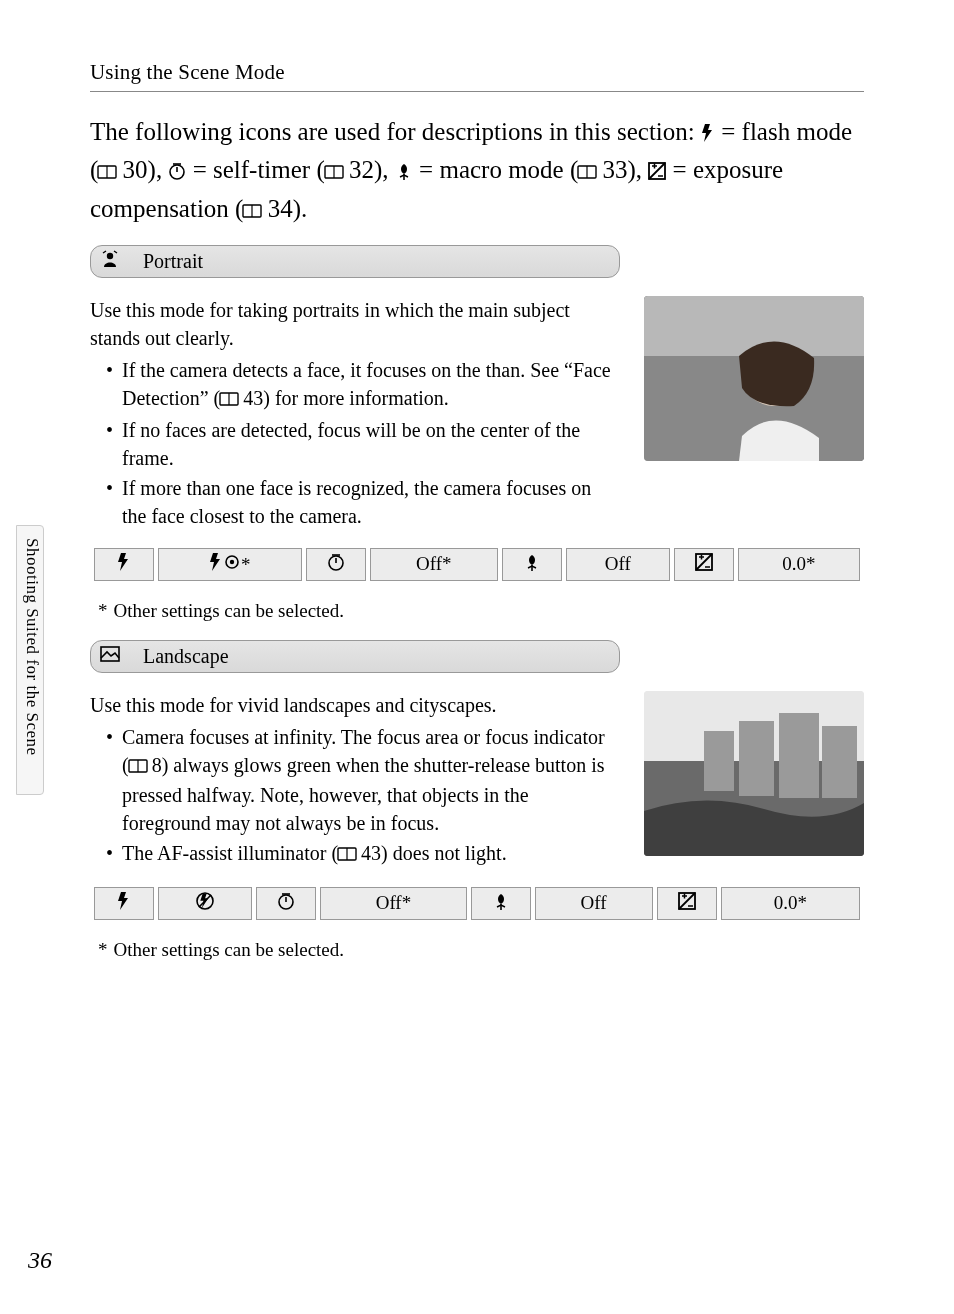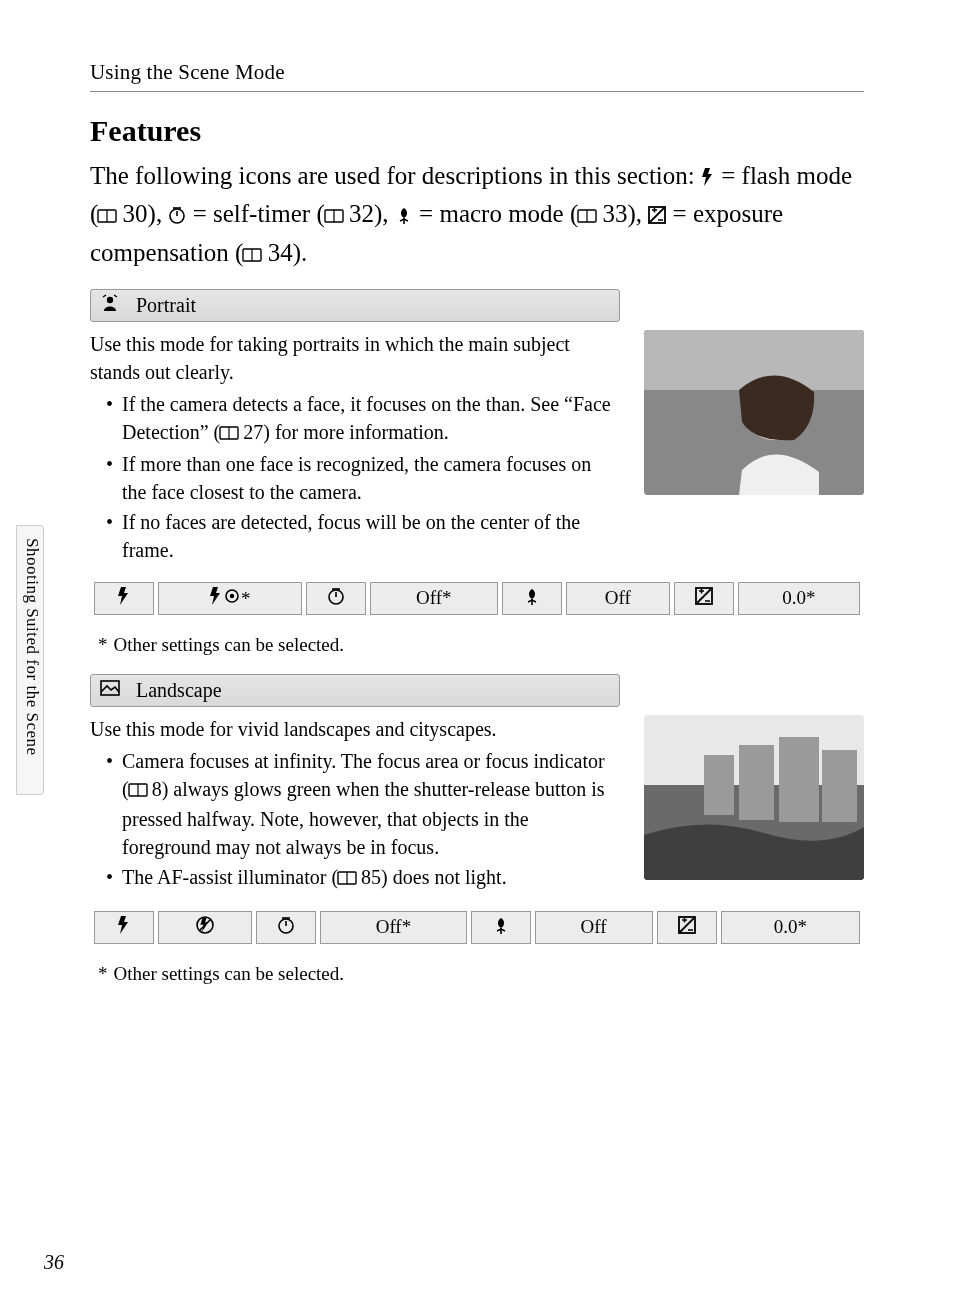--- a/index.html
+++ b/index.html
@@ -6,27 +6,27 @@
   html, body { width: 954px; height: 1314px; background: #fff; font-family: Georgia, 'Times New Roman', serif; color: #000; }
   .page { position: relative; width: 954px; height: 1314px; padding: 60px 90px 30px 90px; }
   .header-line { font-size: 21px; font-weight: 400; margin-bottom: 6px; letter-spacing: 0.2px; }
   .header-rule { border: none; border-bottom: 1px solid #888; margin-bottom: 22px; }
   .title { font-size: 30px; font-weight: 700; margin-bottom: 10px; }
   .intro { font-size: 25px; line-height: 1.45; margin-bottom: 16px; }
   .intro .icon, .bullets .icon, .bar-icon { display:inline-block; vertical-align: -2px; }
   .section-bar {
     background: linear-gradient(#e5e5e5,#d9d9d9);
     border: 1px solid #999;
-    border-radius: 3px;
+    border-radius: 12px;
     width: 530px;
     padding: 4px 10px;
     font-size: 20px;
     font-weight: 400;
-    display:flex; align-items:center; gap:17px;
-    margin-bottom: 8px;
+    display:flex; align-items:center; gap:24px;
+    margin-bottom: 18px;
   }
   .content-row { display:flex; gap:32px; align-items:flex-start; margin-bottom:10px; }
   .content-text { flex:1; font-size:20px; line-height:1.4; }
   .content-text .lead { margin-bottom:4px; }
   .bullets { list-style:none; padding-left:18px; }
   .bullets li { position:relative; padding-left:14px; margin-bottom:2px; }
   .bullets li::before { content:"•"; position:absolute; left:-2px; top:0; font-size:20px; }
   .sample-img {
     width:220px; height:165px; background:#777;
     border-radius:4px; overflow:hidden; flex-shrink:0;
@@ -53,22 +53,22 @@
     font-size:17px; letter-spacing:0.5px;
     padding:8px 2px;
   }
   .side-tab-box {
     position:absolute; left:16px; top:525px;
     width:28px; height:270px;
     background:#f6f6f6; border:1px solid #ccc;
     border-top-right-radius:4px; border-bottom-right-radius:4px;
   }
   .page-num {
-    position:absolute; left:44px; bottom:40px;
-    font-style:italic; font-size:20px;
+    position:absolute; left:28px; bottom:40px;
+    font-style:italic; font-size:24px;
   }
   .gap { height:18px; }
   svg { overflow:visible; }
 </style>
 </head>
 <body>
 
 <svg width="0" height="0" style="position:absolute">
   <defs>
     <g id="i-flash">
@@ -113,21 +113,20 @@
         <path d="M3 15 L15 3" stroke="#000" stroke-width="1.6"></path>
       </g>
   </defs>
 </svg>
 
 <div class="page">
 
   <div class="header-line">Using the Scene Mode</div>
   <hr class="header-rule">
 
-  <h1 class="title">Features</h1>
 
   <p class="intro">
     <span>The following icons are used for descriptions in this section: </span>
     <span class="icon"><svg width="14" height="18">
           <use href="#i-flash"></use>
         </svg></span>
     <span> = flash mode (</span><span class="icon"><svg width="18" height="16">
           <use href="#i-book"></use>
         </svg></span><span> 30), </span>
     <span class="icon"><svg width="18" height="18">
@@ -157,24 +156,24 @@
     <span>Portrait</span>
   </div>
 
   <div class="content-row">
     <div class="content-text">
       <p class="lead">Use this mode for taking portraits in which the main subject stands out clearly.</p>
       <ul class="bullets">
         <li>
           <span>If the camera detects a face, it focuses on the than. See “Face Detection” (</span><span class="icon"><svg width="18" height="16">
                 <use href="#i-book"></use>
-              </svg></span><span> 27) for more information.</span>
+              </svg></span><span> 43) for more information.</span>
         </li>
+        <li>If no faces are detected, focus will be on the center of the frame.</li>
         <li>If more than one face is recognized, the camera focuses on the face closest to the camera.</li>
-        <li>If no faces are detected, focus will be on the center of the frame.</li>
       </ul>
     </div>
     <div class="sample-img portrait">
       <svg width="220" height="165">
         <rect width="220" height="165" fill="#888"></rect>
         <rect x="0" y="0" width="220" height="60" fill="#b8b8b8"></rect>
         <circle cx="130" cy="78" r="32" fill="#d8c8b8"></circle>
         <path d="M95 60 Q130 30 170 62 Q172 95 150 110 Q110 112 98 92 Z" fill="#3a2a20"></path>
         <path d="M98 140 Q130 108 175 142 L175 165 L95 165 Z" fill="#efefef"></path>
       </svg>
@@ -225,21 +224,21 @@
       <p class="lead">Use this mode for vivid landscapes and cityscapes.</p>
       <ul class="bullets">
         <li>
           <span>Camera focuses at infinity. The focus area or focus indicator (</span><span class="icon"><svg width="18" height="16">
                 <use href="#i-book"></use>
               </svg></span><span> 8) always glows green when the shutter-release button is pressed halfway. Note, however, that objects in the foreground may not always be in focus.</span>
         </li>
         <li>
           <span>The AF-assist illuminator (</span><span class="icon"><svg width="18" height="16">
                 <use href="#i-book"></use>
-              </svg></span><span> 85) does not light.</span>
+              </svg></span><span> 43) does not light.</span>
         </li>
       </ul>
     </div>
     <div class="sample-img landscape">
       <svg width="220" height="165">
         <rect width="220" height="70" fill="#e8e8e8"></rect>
         <rect y="70" width="220" height="95" fill="#6a6a6a"></rect>
         <path d="M0 120 Q60 100 120 118 T220 112 V165 H0 Z" fill="#3f3f3f"></path>
         <g fill="#9a9a9a">
           <rect x="60" y="40" width="30" height="60"></rect>

